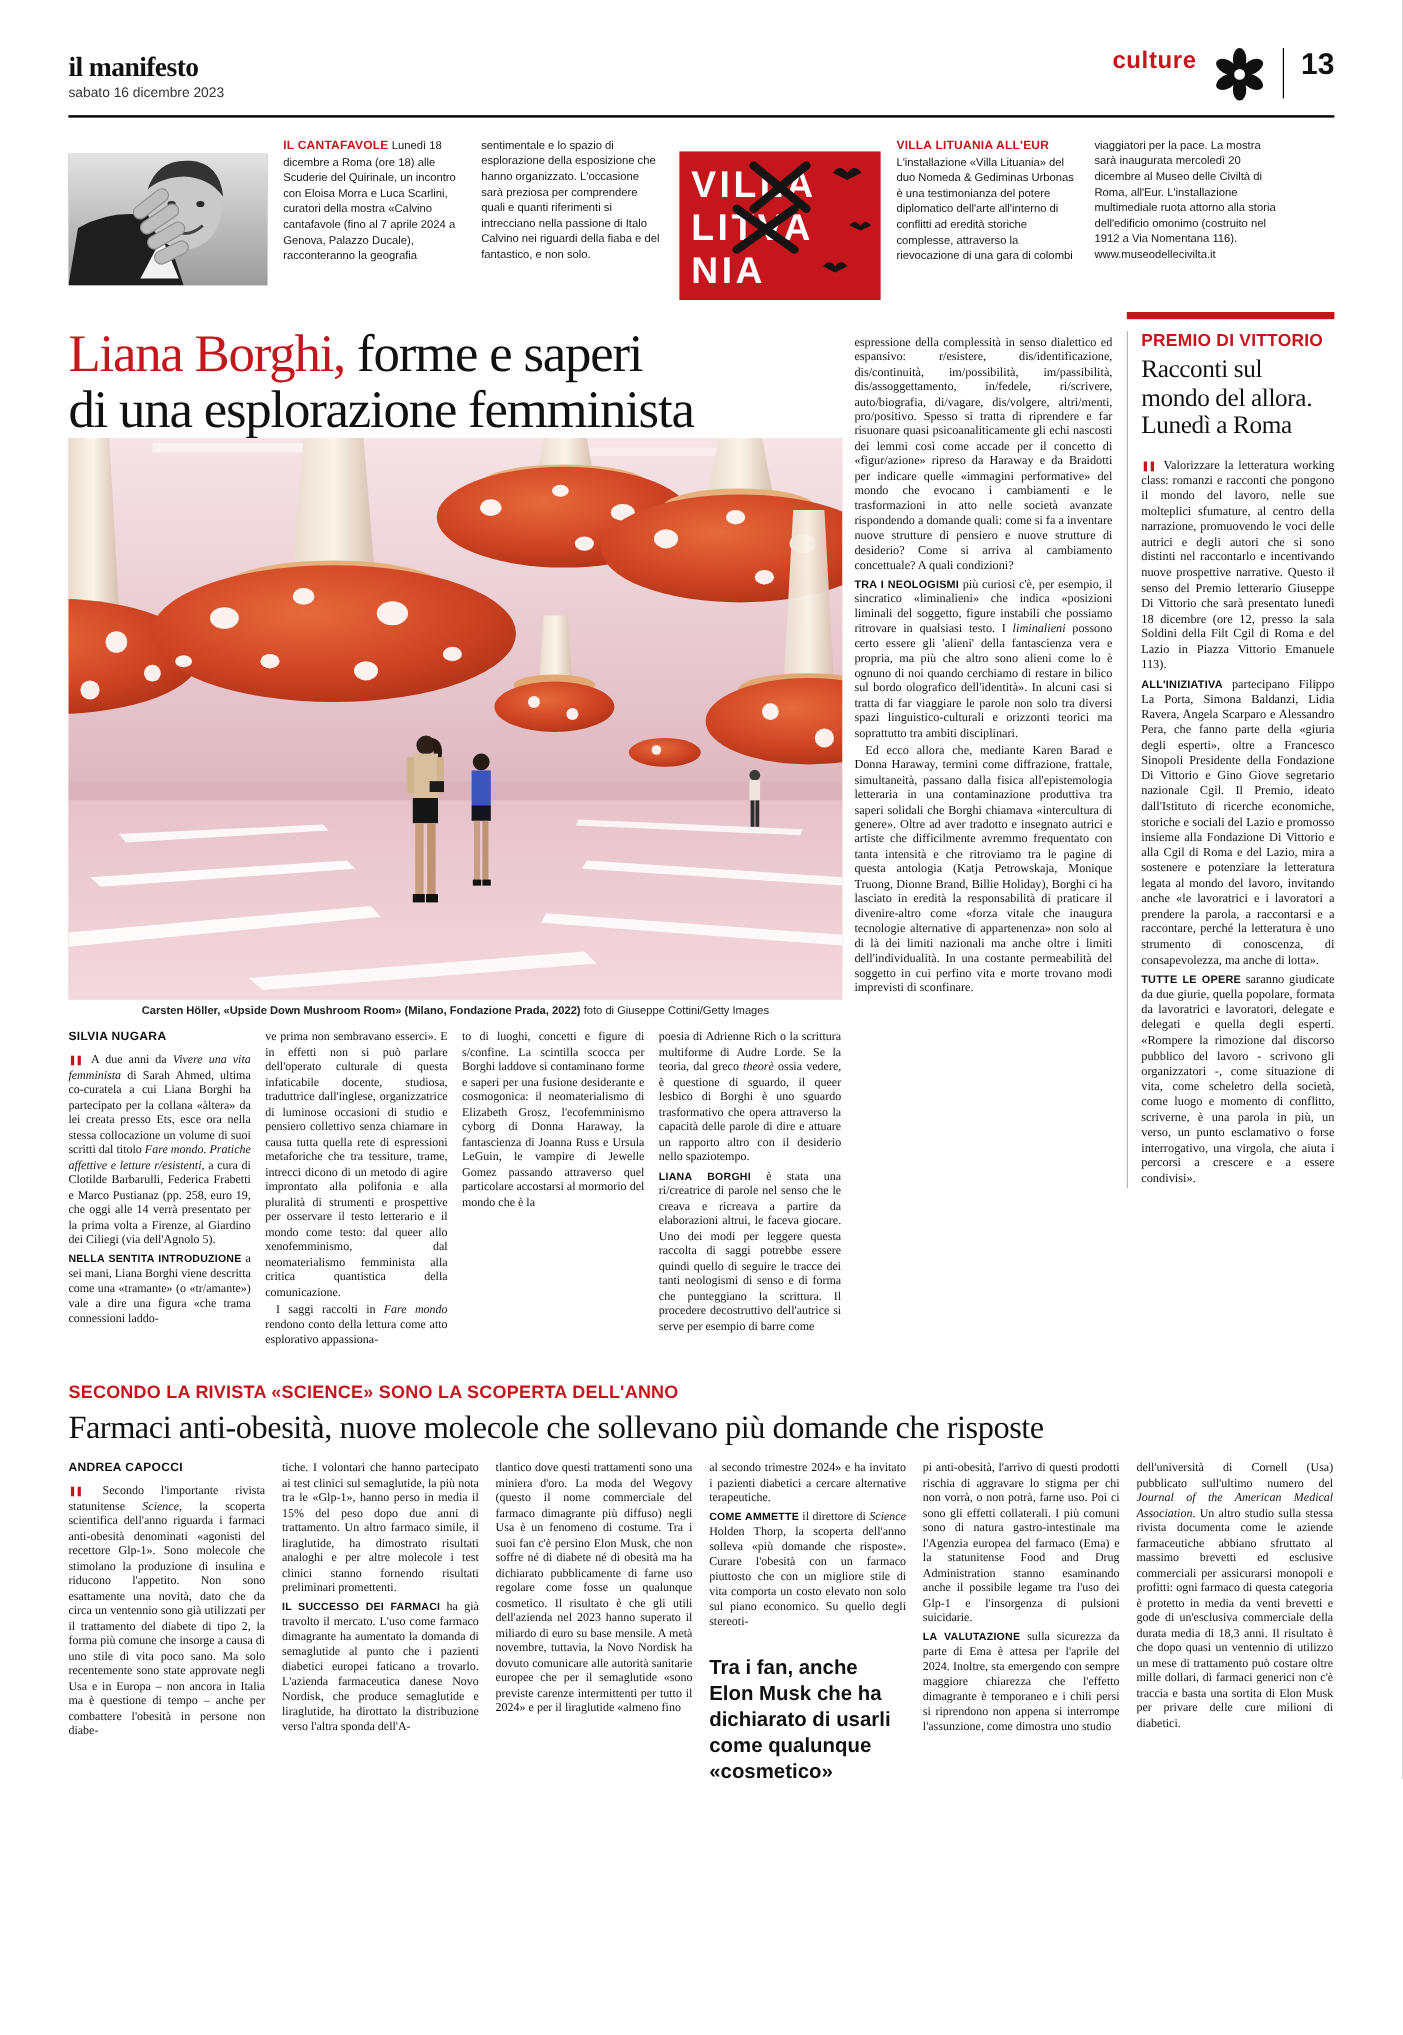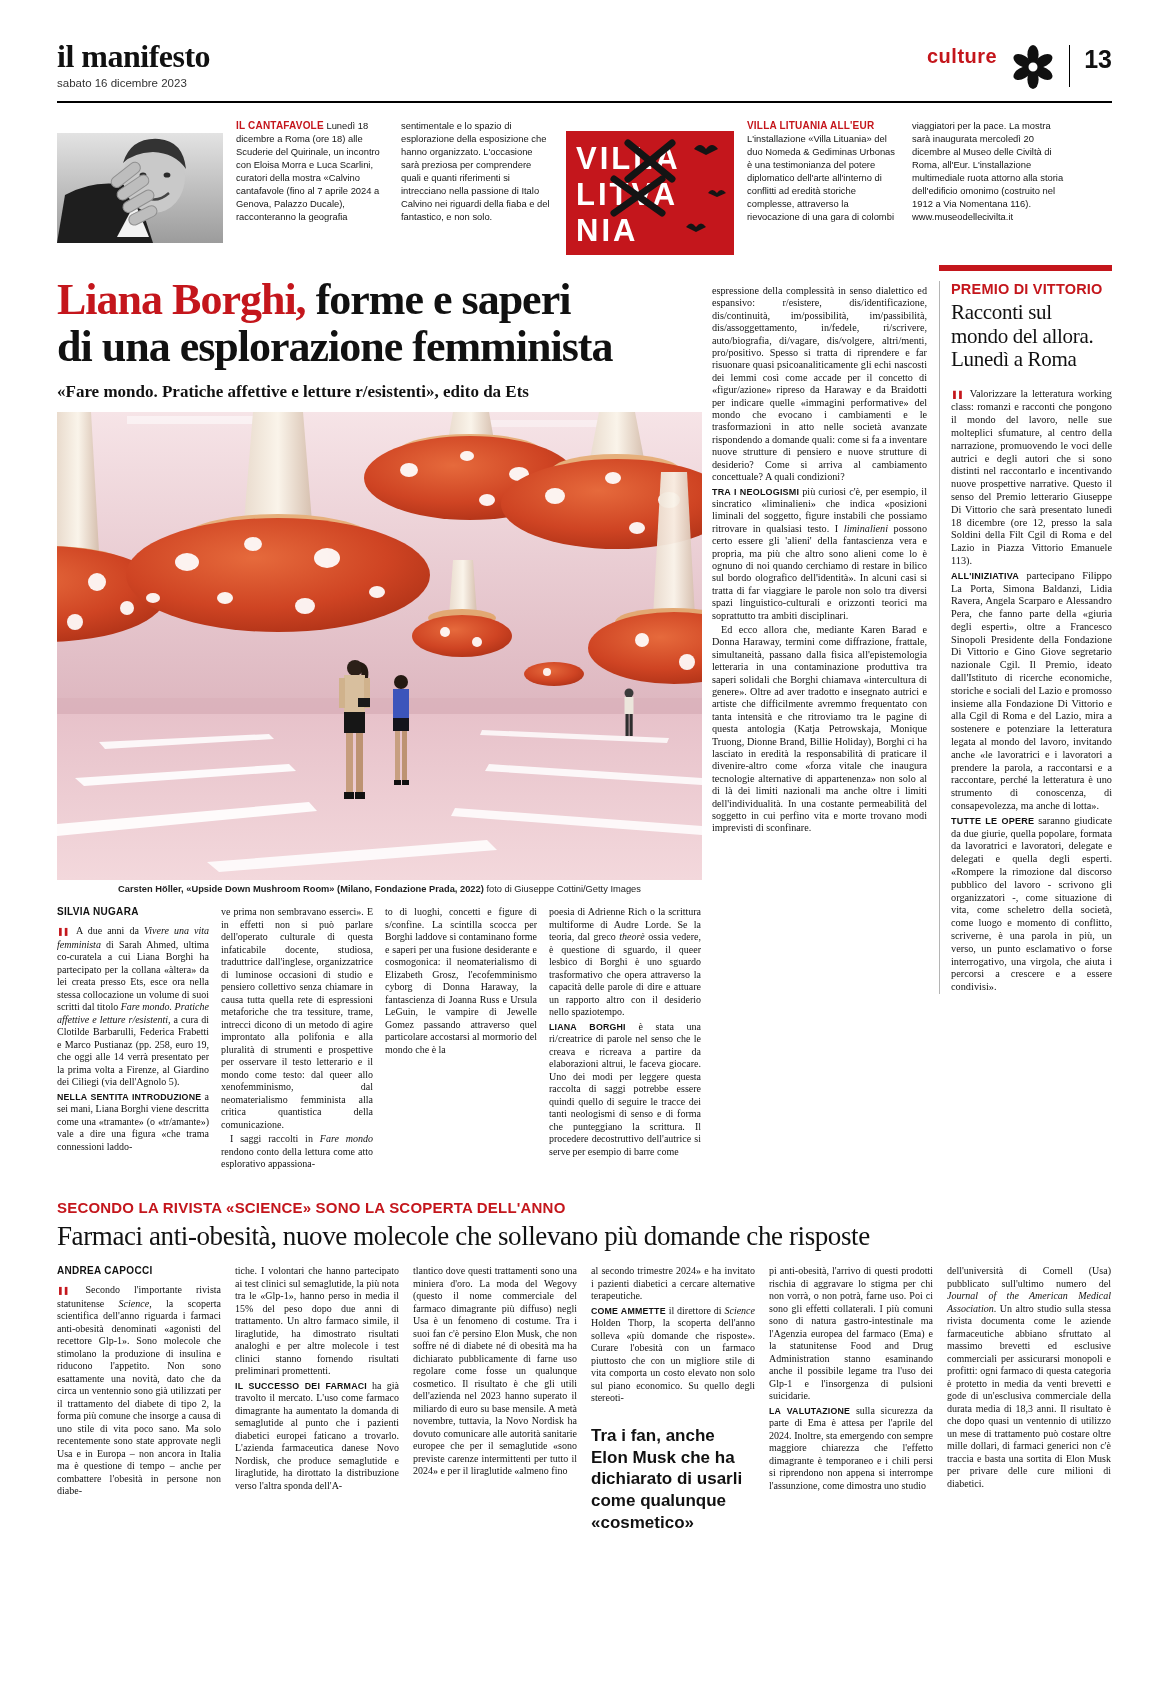--- a/index.html
+++ b/index.html
@@ -14,40 +14,40 @@
     margin:0 auto;
     background:#fff;
     color:var(--ink);
     padding:0 57px;
     overflow:hidden;
     font-family:"Liberation Serif", serif;
   }
   .red{color:var(--red);}
   
   header{display:flex;justify-content:space-between;align-items:flex-end;padding-top:40px;padding-bottom:12px;}
-  .mast-title{font-family:"Liberation Serif",serif;font-weight:700;font-size:32px;letter-spacing:-0.5px;line-height:1;}
+  .mast-title{font-family:"Liberation Serif",serif;font-weight:700;font-size:23px;letter-spacing:-0.5px;line-height:1;}
   .mast-date{font-family:"Liberation Sans",sans-serif;font-size:11.5px;color:#333;margin-top:5px;}
   .mast-right{display:flex;gap:14px;}
   .section-label{font-family:"Liberation Sans",sans-serif;font-weight:700;font-size:20px;color:var(--red);letter-spacing:0.5px;}
   .logo{width:44px;height:44px;display:inline-block;}
   .pgdiv{width:1px;height:42px;background:#000;display:inline-block;}
   .pgnum{font-family:"Liberation Sans",sans-serif;font-weight:700;font-size:25px;}
   .toprule{border-top:2.5px solid #000;}
   
   .topstrip{display:flex;gap:13px;margin-top:16px;height:138px;}
   .tp-photo{width:166px;height:110px;margin-top:14px;overflow:hidden;background:#bbb;flex:none;}
   .tp-col{flex:none;width:152px;font-family:"Liberation Sans",sans-serif;font-size:9.4px;line-height:13px;color:#151515;}
   .tp-label{font-weight:700;font-size:10px;letter-spacing:0.2px;}
   .tp-graphic{flex:none;width:168px;height:124px;margin-top:12px;}
   
   .mainrow{display:flex;margin-top:8px;align-items:flex-start;}
   .leftzone{width:645px;flex:none;}
   .midzone{width:215px;flex:none;margin-left:10px;padding-top:20px;}
   .rightzone{width:173px;flex:none;margin-left:12px;}
-  h1{font-family:"Liberation Serif",serif;font-weight:700;font-size:44px;line-height:1.06;letter-spacing:-1px;margin-top:12px;}
+  h1{font-family:"Liberation Serif",serif;font-weight:400;font-size:44px;line-height:1.06;letter-spacing:-1px;margin-top:12px;}
   .standfirst{font-family:"Liberation Serif",serif;font-weight:700;font-size:17px;margin-top:12px;margin-bottom:10px;}
   .mainphoto{width:645px;height:468px;overflow:hidden;background:#e8cdd2;}
   .caption{font-family:"Liberation Sans",sans-serif;font-size:9.3px;text-align:center;margin-top:4px;color:#222;}
   .caption b{font-weight:700;}
   .cols4{display:flex;gap:12px;margin-top:12px;}
   .cols4 .col{width:152px;flex:none;}
   .byline{font-family:"Liberation Sans",sans-serif;font-weight:700;font-size:10px;letter-spacing:0.3px;margin-bottom:8px;}
   p.body{font-size:10px;line-height:12.5px;text-align:justify;margin-bottom:2px;}
   p.body b{font-family:"Liberation Sans",sans-serif;font-size:0.88em;letter-spacing:0.2px;}
   p.indent{text-indent:9px;}
@@ -157,21 +157,20 @@
     </div>
     <div class="tp-col">viaggiatori per la pace. La mostra sarà inaugurata mercoledì 20 dicembre al Museo delle Civiltà di Roma, all'Eur. L'installazione multimediale ruota attorno alla storia dell'edificio omonimo (costruito nel 1912 a Via Nomentana 116). www.museodellecivilta.it</div>
   </section>
 
   <section class="mainrow">
     <div class="leftzone">
       <h1>
         <span class="red">Liana Borghi,</span><span> forme e saperi</span>
         <span style="display:block">di una esplorazione femminista</span>
       </h1>
-      <div class="standfirst">«Fare mondo. Pratiche affettive e letture r/esistenti», edito da Ets</div>
 
       <div class="mainphoto">
         <svg viewBox="0 0 645 468" width="645" height="468">
           <defs>
             <linearGradient id="wallg" x1="0" y1="0" x2="0" y2="1">
               <stop offset="0" stop-color="#f6e4e7"></stop>
                 <stop offset="1" stop-color="#ddb6bf"></stop>
             </linearGradient>
             <linearGradient id="floorg" x1="0" y1="0" x2="0" y2="1">
               <stop offset="0" stop-color="#e7c2ca"></stop>

